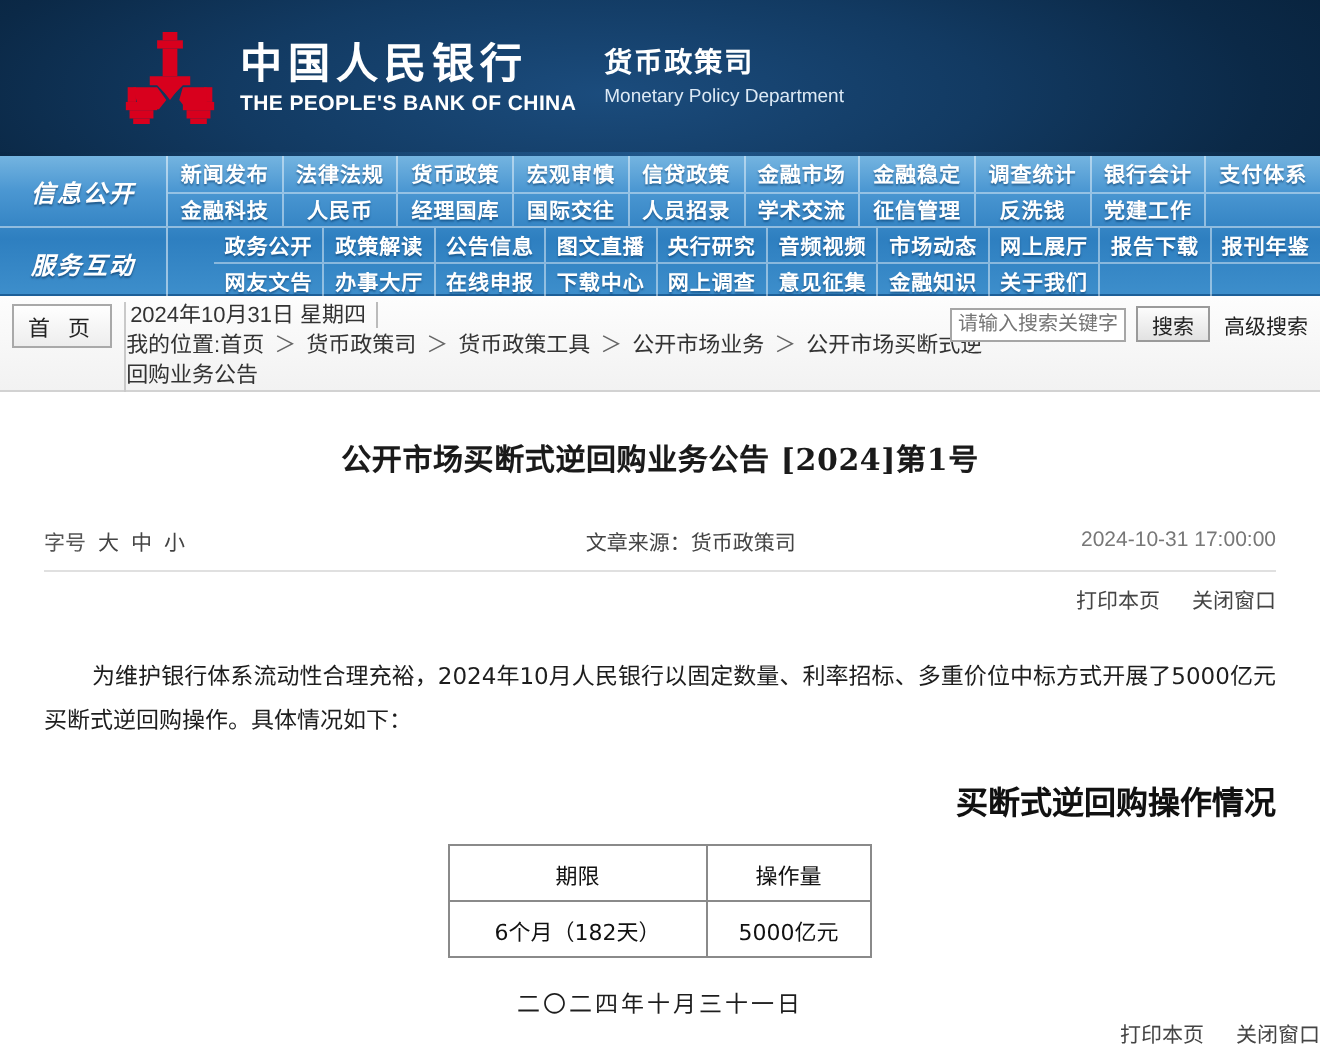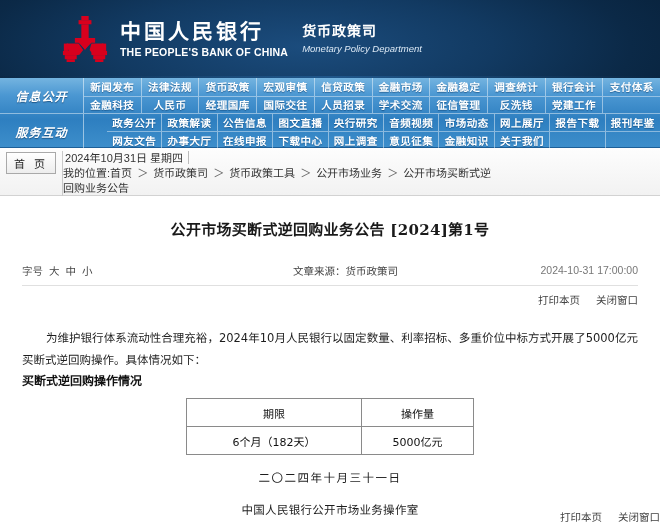--- a/index.html
+++ b/index.html
@@ -77,21 +77,20 @@
     font-weight: bold;
     letter-spacing: 1px;
     line-height: 1.2;
     white-space: nowrap;
   }
   .dept-en {
     color: #dce9f5;
     font-size: 9.5px;
     margin-top: 3px;
     white-space: nowrap;
-    font-style: italic;
   }
 
   
   .nav {
     height: 70px;
     background: linear-gradient(180deg, #74b4e0 0%, #4b97d2 25%, #2e7fc0 60%, #3d8ecb 100%);
     border-bottom: 1px solid #1d5f98;
   }
   .nav-row {
     display: flex;
@@ -268,31 +267,31 @@
     margin-top: 20px;
     font-size: 11.5px;
     color: #1d1d1d;
     line-height: 22px;
     text-indent: 24px;
     text-align: justify;
     font-family: "DejaVu Sans", "Liberation Sans", sans-serif;
   }
 
   .table-title {
-    text-align: left;
-    font-size: 12px;
+    text-align: right;
+    font-size: 16px;
     font-weight: bold;
     color: #111;
-    margin-top: 0;
+    margin-top: 17px;
     font-family: "DejaVu Sans", "Liberation Sans", sans-serif;
   }
   table.op-table {
     margin: 10px auto 0 auto;
     border-collapse: collapse;
-    width: 288px;
+    width: 212px;
   }
   table.op-table td, table.op-table th {
     border: 1px solid #8a8a8a;
     text-align: center;
     font-size: 11px;
     color: #111;
     font-weight: normal;
     height: 28px;
     padding: 2px 4px;
     font-family: "DejaVu Sans", "Liberation Sans", sans-serif;
@@ -426,20 +425,25 @@
 
   <div class="crumb-bar">
     <div class="home-btn">首 页</div>
     <div class="crumb-text">
       <span class="crumb-date">2024年10月31日 星期四</span>
       <span class="crumb-sep-pipe"></span>
       <span class="crumb-path">
         <a>我的位置:首页</a><span class="crumb-arrow">＞</span><a>货币政策司</a><span class="crumb-arrow">＞</span><a>货币政策工具</a><span class="crumb-arrow">＞</span><a>公开市场业务</a><span class="crumb-arrow">＞</span><a>公开市场买断式逆回购业务公告</a>
       </span>
     </div>
+    <div class="search-zone">
+      <input class="search-input" type="text" placeholder="请输入搜索关键字" style="">
+      <button class="search-btn">搜索</button>
+      <span class="adv-search">高级搜索</span>
+    </div>
   </div>
 
   <div class="article">
     <div class="art-title">公开市场买断式逆回购业务公告  [2024]第1号</div>
 
     <div class="meta-row">
       <div class="meta-left">
         <span class="fs-label">字号</span>
         <span class="fs-opt">大</span>
         <span class="fs-opt">中</span>

